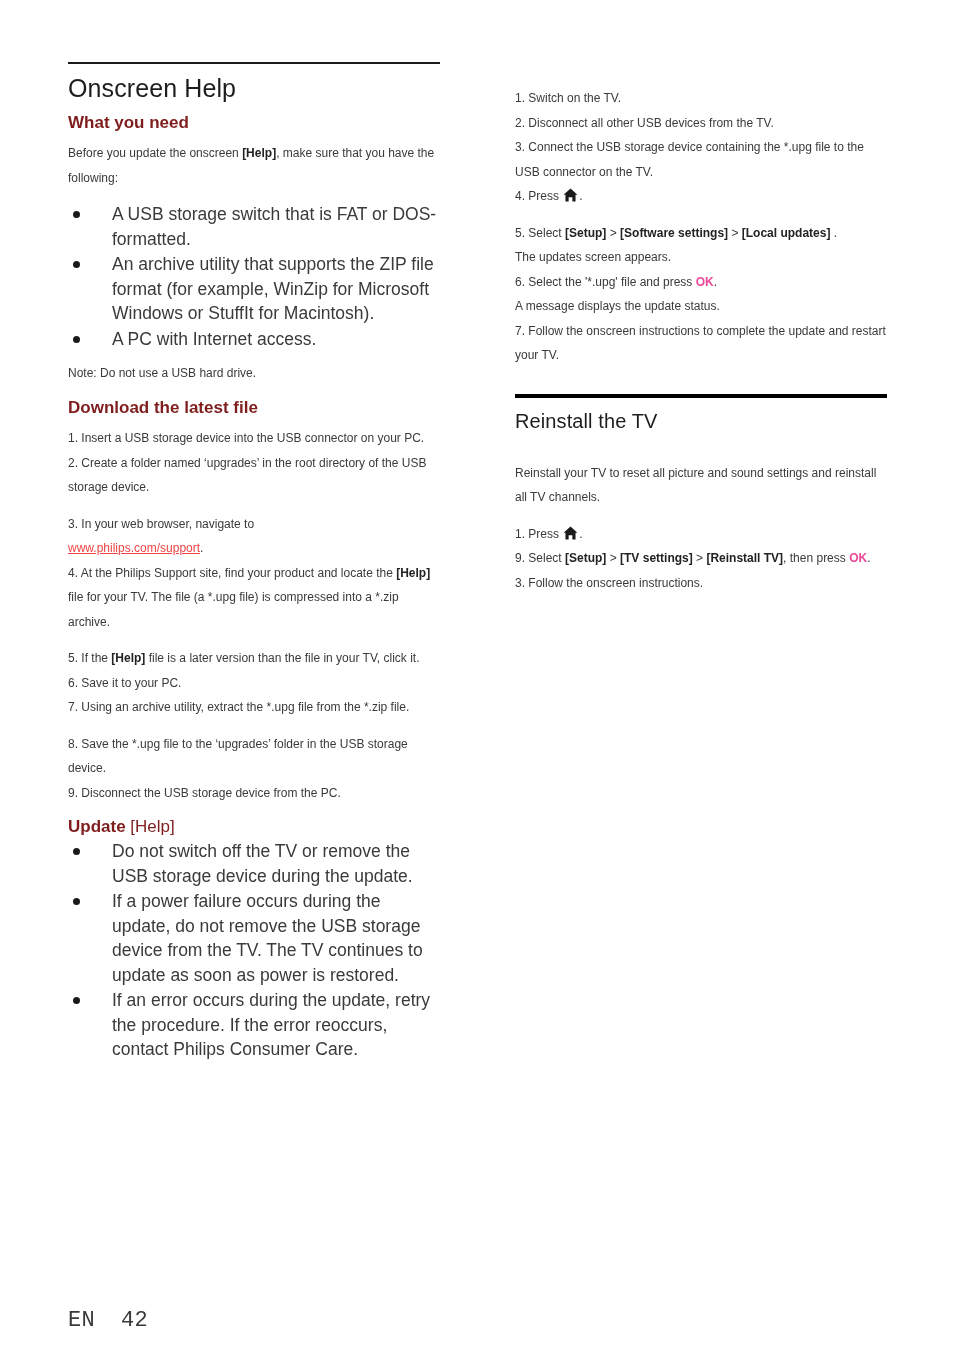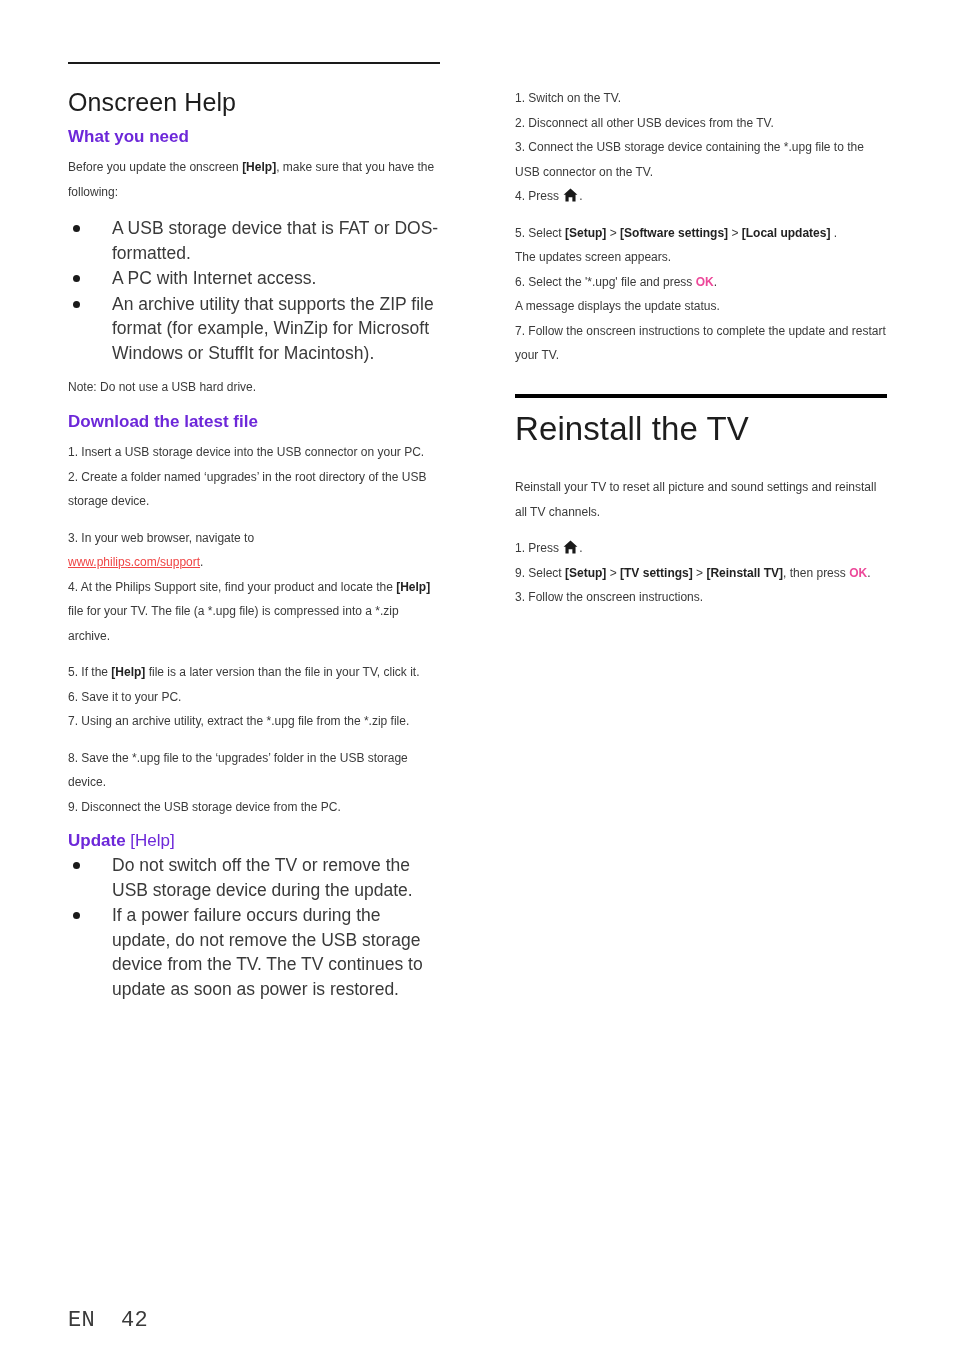--- a/index.html
+++ b/index.html
@@ -41,32 +41,32 @@
     background: #000000;
     width: 372px;
     margin: 0;
   }
 
   
   h1.sec-title {
     font-size: 25px;
     font-weight: 400;
     color: #1d1d1d;
-    margin: 24px 0 6px 0;
+    margin: 10px 0 6px 0;
     letter-spacing: 0.1px;
     line-height: 1.15;
   }
   h1.sec-title.big {
-    font-size: 33px;
+    font-size: 20px;
     margin: 12px 0 8px 0;
   }
   h2.sub-title {
     font-size: 17px;
     font-weight: 700;
-    color: #6d28d9;
+    color: #7f1d1d;
     margin: 10px 0 8px 0;
     line-height: 1.2;
   }
   h2.sub-title .reg {
     font-weight: 400;
   }
 
   
   p.body {
     font-size: 12px;
@@ -141,23 +141,23 @@
 
     <div class="rule-thin"></div>
 
     <h1 class="sec-title">Onscreen Help</h1>
 
     <h2 class="sub-title">What you need</h2>
 
     <p class="body"><span>Before you update the onscreen </span><span class="bold">[Help]</span><span>, make sure that you have the following:</span></p>
 
     <ul class="bullets">
-      <li><span class="dot"></span><span>A USB storage device that is FAT or DOS-formatted.</span></li>
+      <li><span class="dot"></span><span>A USB storage switch that is FAT or DOS-formatted.</span></li>
+      <li><span class="dot"></span><span>An archive utility that supports the ZIP file format (for example, WinZip for Microsoft Windows or StuffIt for Macintosh).</span></li>
       <li><span class="dot"></span><span>A PC with Internet access.</span></li>
-      <li><span class="dot"></span><span>An archive utility that supports the ZIP file format (for example, WinZip for Microsoft Windows or StuffIt for Macintosh).</span></li>
     </ul>
 
     <p class="body">Note: Do not use a USB hard drive.</p>
 
     <h2 class="sub-title">Download the latest file</h2>
 
     <p class="body" style="white-space:pre-line;">1. Insert a USB storage device into the USB connector on your PC.
 2. Create a folder named ‘upgrades’ in the root directory of the USB storage device.</p>
 
     <p class="body tight"><span>3. In your web browser, navigate to </span><br><a class="link" href="#">www.philips.com/support</a><span>.</span></p>
@@ -169,20 +169,21 @@
 7. Using an archive utility, extract the *.upg file from the *.zip file.</span></p>
 
     <p class="body" style="white-space:pre-line;">8. Save the *.upg file to the ‘upgrades’ folder in the USB storage device.
 9. Disconnect the USB storage device from the PC.</p>
 
     <h2 class="sub-title" style="margin-bottom:2px;"><span>Update</span><span class="reg"> [Help]</span></h2>
 
     <ul class="bullets">
       <li><span class="dot"></span><span>Do not switch off the TV or remove the USB storage device during the update.</span></li>
       <li><span class="dot"></span><span>If a power failure occurs during the update, do not remove the USB storage device from the TV. The TV continues to update as soon as power is restored.</span></li>
+      <li><span class="dot"></span><span>If an error occurs during the update, retry the procedure. If the error reoccurs, contact Philips Consumer Care.</span></li>
     </ul>
 
   </div>
 
   <div class="col col-right" style="top:86px;">
 
     <p class="body tight" style="white-space:pre-line;">1. Switch on the TV.
 2. Disconnect all other USB devices from the TV.
 3. Connect the USB storage device containing the *.upg file to the USB connector on the TV.</p>
 

